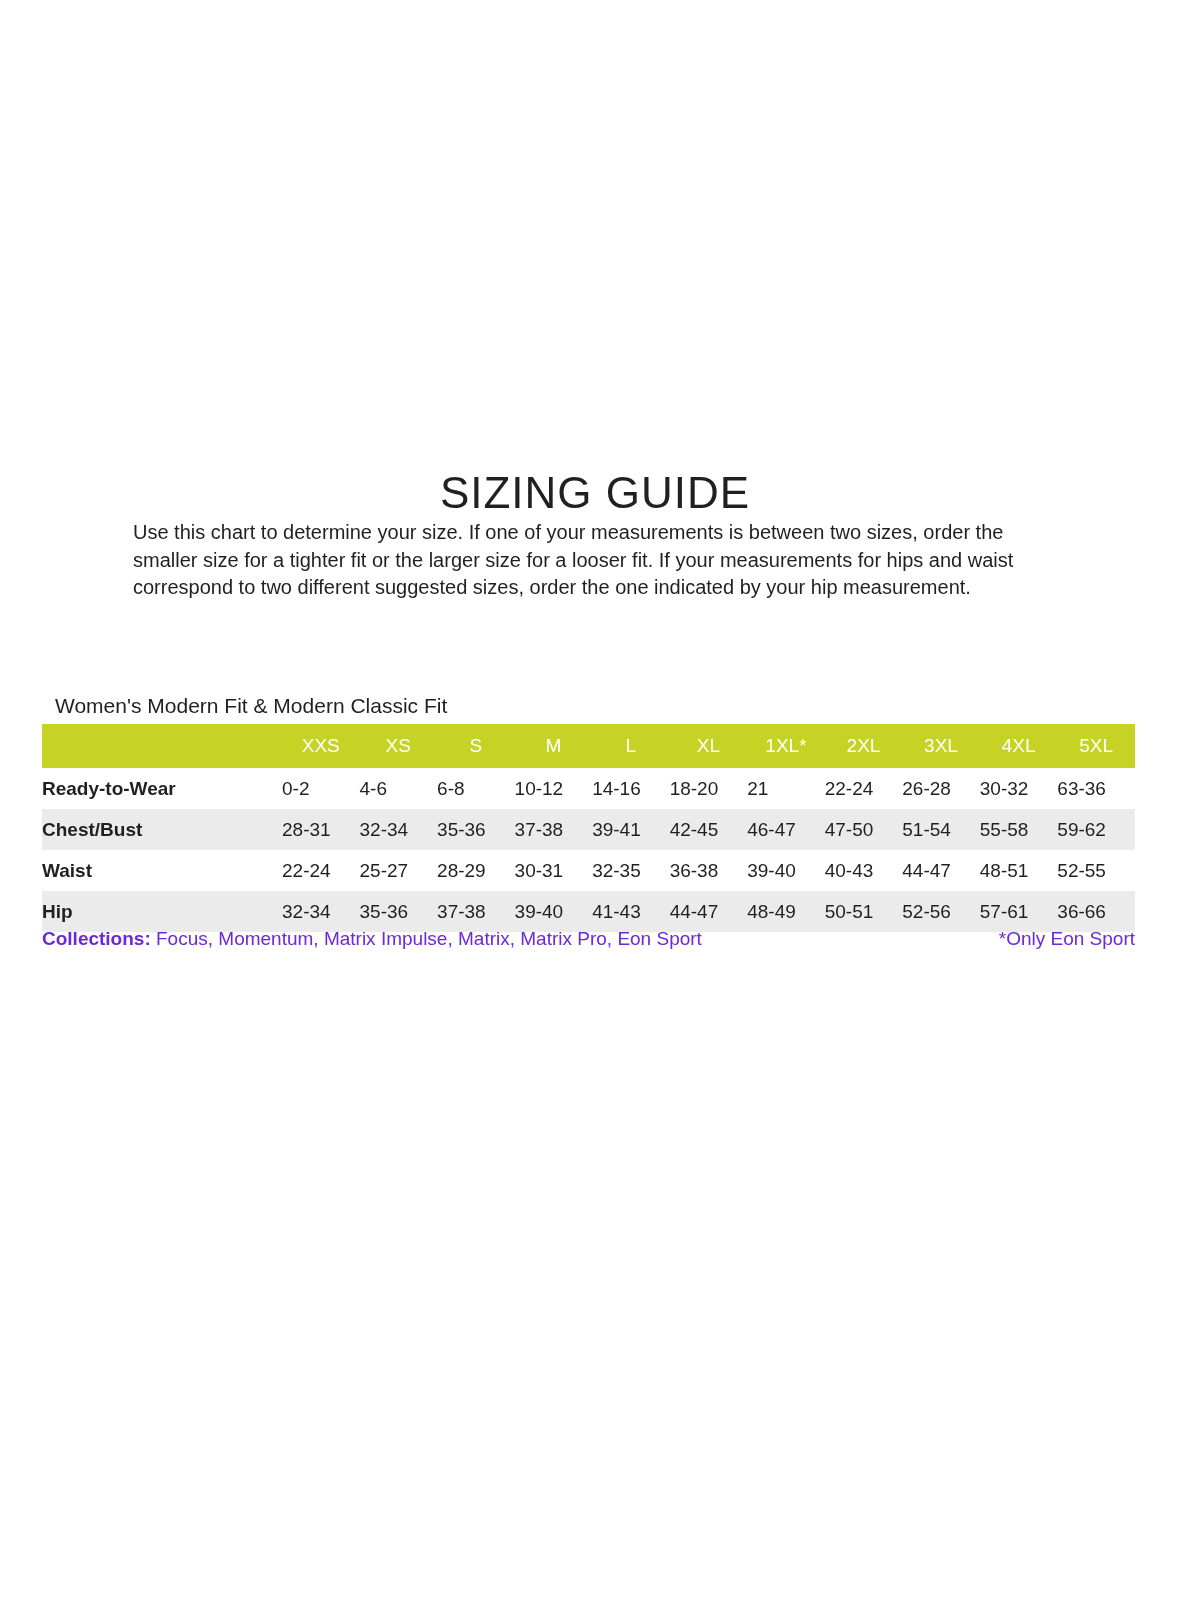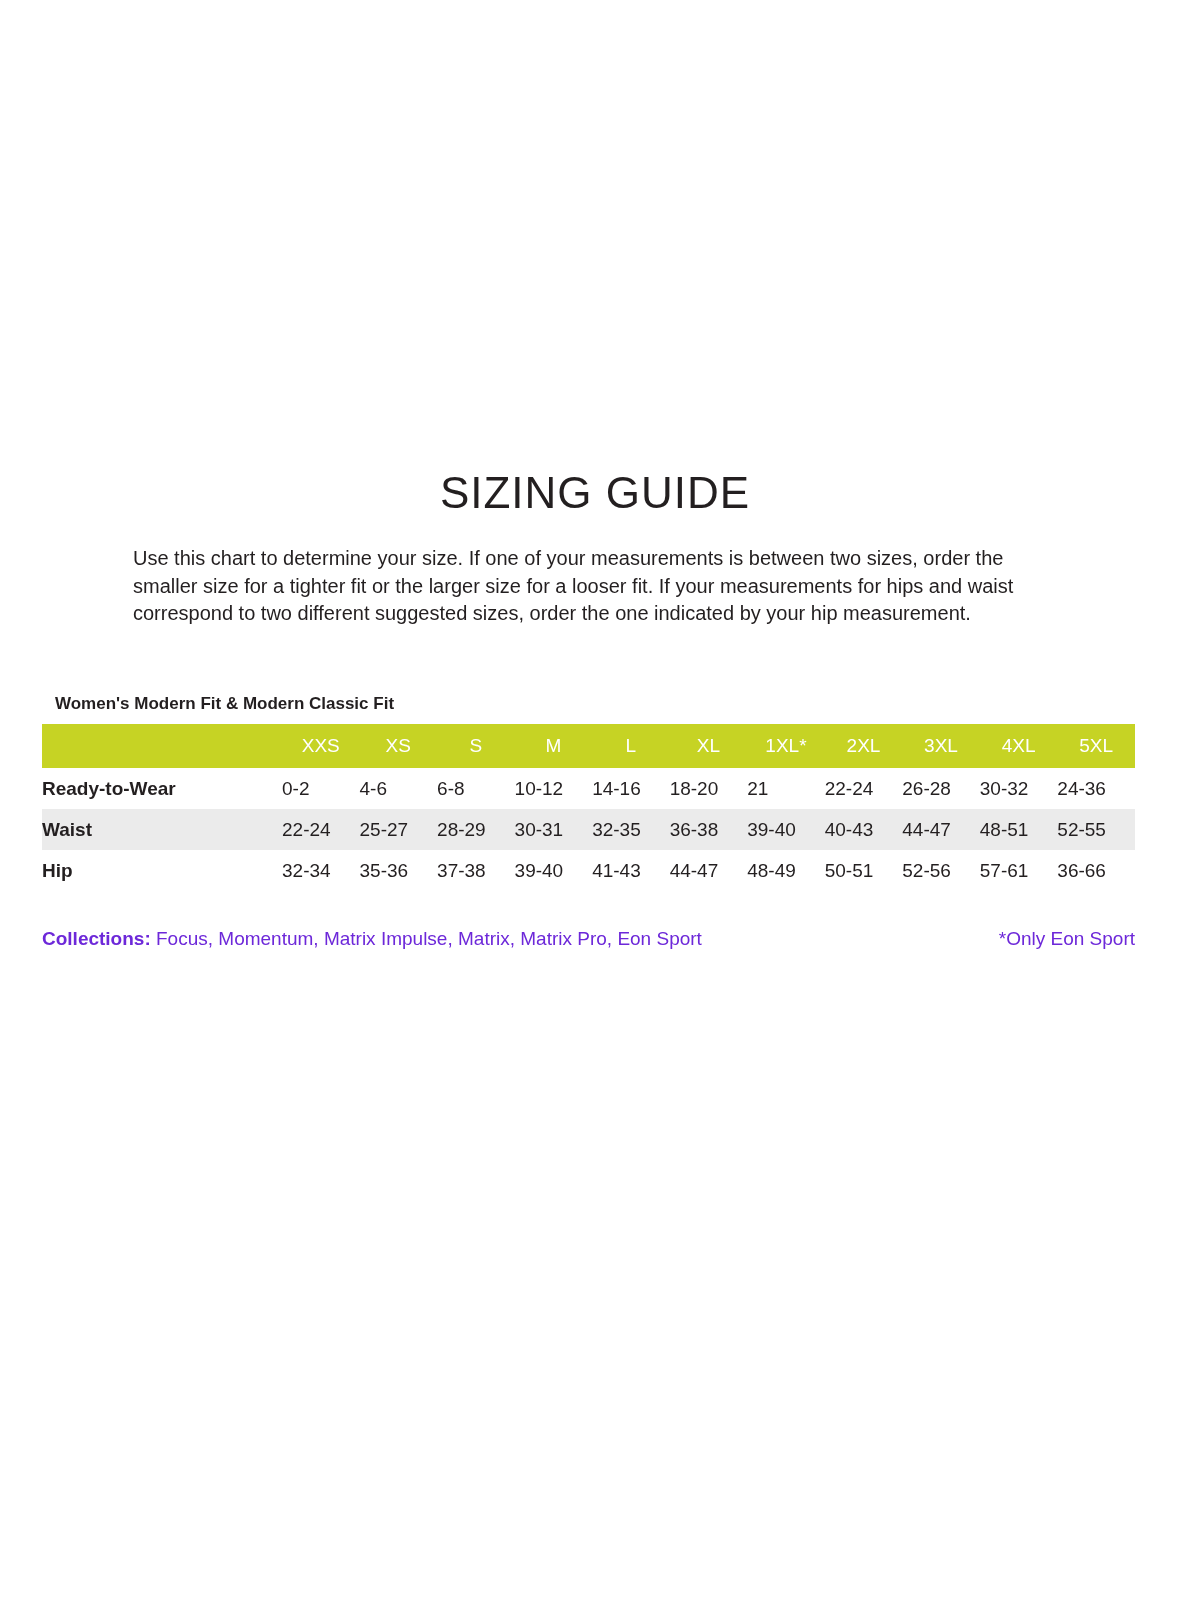--- a/index.html
+++ b/index.html
@@ -22,33 +22,33 @@
     left: 0;
     width: 1190px;
     text-align: center;
     font-size: 44px;
     font-weight: 400;
     letter-spacing: 1px;
     color: #231f20;
   }
   .intro {
     position: absolute;
-    top: 545px;
+    top: 519px;
     left: 133px;
     width: 935px;
     font-size: 20px;
     line-height: 1.38;
     color: #231f20;
   }
   .section-title {
     position: absolute;
     top: 694px;
     left: 55px;
-    font-size: 17px;
-    font-weight: 700;
+    font-size: 21px;
+    font-weight: 400;
     color: #231f20;
   }
   .size-table {
     position: absolute;
     top: 724px;
     left: 42px;
     width: 1093px;
     border-collapse: collapse;
     table-layout: fixed;
   }
@@ -124,21 +124,35 @@
           <td>0-2</td>
           <td>4-6</td>
           <td>6-8</td>
           <td>10-12</td>
           <td>14-16</td>
           <td>18-20</td>
           <td>21</td>
           <td>22-24</td>
           <td>26-28</td>
           <td>30-32</td>
-          <td>24-36</td>
+          <td>63-36</td>
+        </tr>
+        <tr>
+          <td class="row-label">Chest/Bust</td>
+          <td>28-31</td>
+          <td>32-34</td>
+          <td>35-36</td>
+          <td>37-38</td>
+          <td>39-41</td>
+          <td>42-45</td>
+          <td>46-47</td>
+          <td>47-50</td>
+          <td>51-54</td>
+          <td>55-58</td>
+          <td>59-62</td>
         </tr>
         <tr>
           <td class="row-label">Waist</td>
           <td>22-24</td>
           <td>25-27</td>
           <td>28-29</td>
           <td>30-31</td>
           <td>32-35</td>
           <td>36-38</td>
           <td>39-40</td>

